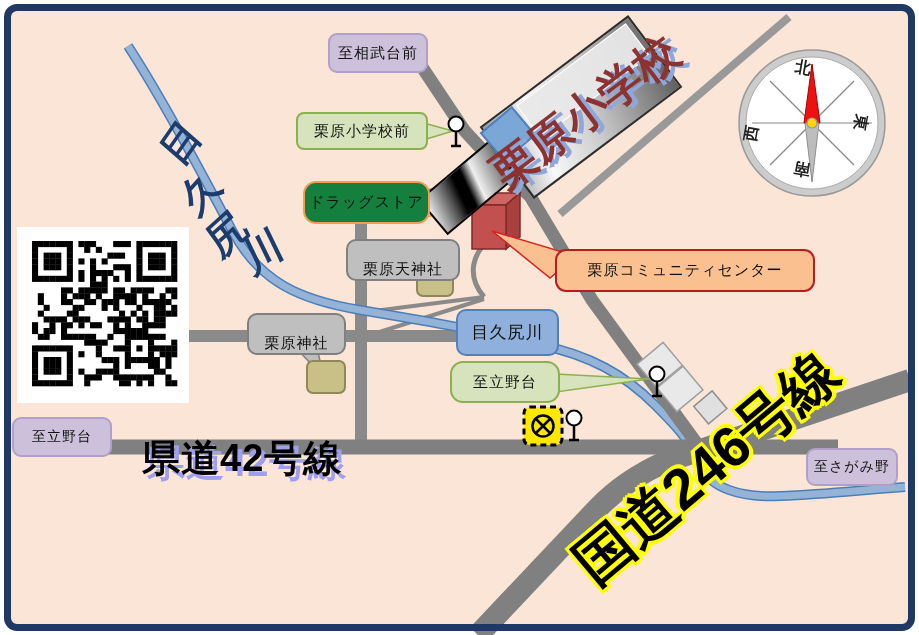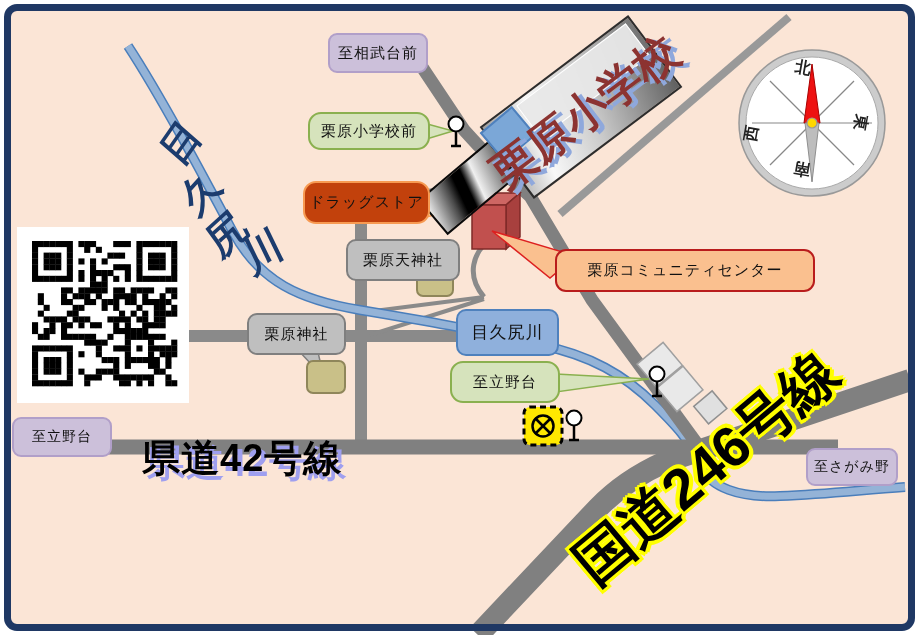--- a/index.html
+++ b/index.html
@@ -5,22 +5,22 @@
   html,body{margin:0;padding:0;background:#ffffff;font-family:"Liberation Sans","DejaVu Sans",sans-serif;}
   #stage{position:relative;width:919px;height:635px;overflow:hidden;background:#ffffff;}
   #bg{position:absolute;left:6px;top:6px;width:907px;height:623px;border-radius:10px;background:#fbe5d6;}
   #frame{position:absolute;left:4px;top:4px;width:911px;height:627px;border:7px solid #1f3864;border-radius:13px;box-sizing:border-box;pointer-events:none;z-index:60;}
   #roadlayer{position:absolute;left:0;top:0;z-index:5;}
   .abs{position:absolute;box-sizing:border-box;}
   .bubble{position:absolute;box-sizing:border-box;display:flex;align-items:center;justify-content:center;
           font-size:15px;color:#111;z-index:20;letter-spacing:1px;white-space:nowrap;}
   .purple{background:#ccc0da;border:2px solid #b19fc9;border-radius:9px;}
   .green{background:#d6e3bc;border:2px solid #8ab04f;border-radius:13px;}
-  .gray{background:#bfbfbf;border:2px solid #7f7f7f;border-radius:10px;}
-  .yellowb{background:#c2410c;border:2px solid #f79a52;border-radius:13px;}
+  .gray{background:#bfbfbf;border:2px solid #7f7f7f;border-radius:10px;align-items:flex-end;}
+  .yellowb{background:#15803d;border:2px solid #f79a52;border-radius:13px;}
   .orangeb{background:#fac08f;border:2px solid #b91c1c;border-radius:11px;margin-left:31px;}
   .blueb{background:#8fb0dc;border:2px solid #4f81bd;border-radius:10px;font-size:17px;}
   .sm{font-size:14px;}
   #qrbox{left:17px;top:227px;width:172px;height:176px;background:#fff;z-index:15;}
   #school-bldg{left:488px;top:62px;width:186px;height:90px;transform:rotate(-37deg);
      background:linear-gradient(105deg,#9a9a9a 0%,#f8f8f8 25%,#c9c9c9 55%,#5f5f5f 100%);
      border:2px solid #2d2d2d;z-index:10;}
   #school-panel{position:absolute;left:22%;top:4%;width:74%;height:45%;background:rgba(232,232,232,.95);border:1px solid #ffffff;}
   #school-blue{left:487px;top:115px;width:42px;height:38px;transform:rotate(-40deg);background:#7ba7d7;border:2px solid #4f81bd;z-index:11;}
   #drug-bldg{left:422px;top:165px;width:92px;height:46px;transform:rotate(-40deg);
@@ -446,21 +446,21 @@
   <div id="rivername"></div>
 
   <div class="compchar" style="left:795px;top:58px;transform:rotate(10deg);">北</div>
   <div class="compchar" style="left:852px;top:112px;transform:rotate(100deg);">東</div>
   <div class="compchar" style="left:744px;top:123px;transform:rotate(-80deg);">西</div>
   <div class="compchar" style="left:794px;top:158px;transform:rotate(190deg);">南</div>
 
   <div class="bubble purple" style="left:328px;top:33px;width:100px;height:40px;">
       <span>至相武台前</span>
     </div>
-  <div class="bubble green" style="left:308px;top:112px;width:122px;height:38px;">
+  <div class="bubble green" style="left:296px;top:112px;width:132px;height:38px;border-radius:8px;">
       <span>栗原小学校前</span>
     </div>
   <div class="bubble yellowb" style="left:303px;top:181px;width:127px;height:43px;">
       <span>ドラッグストア</span>
     </div>
   <div class="bubble gray" style="left:346px;top:239px;width:114px;height:42px;">
       <span>栗原天神社</span>
     </div>
   <div class="bubble orangeb" style="left:524px;top:249px;width:260px;height:43px;">
       <span>栗原コミュニティセンター</span>

